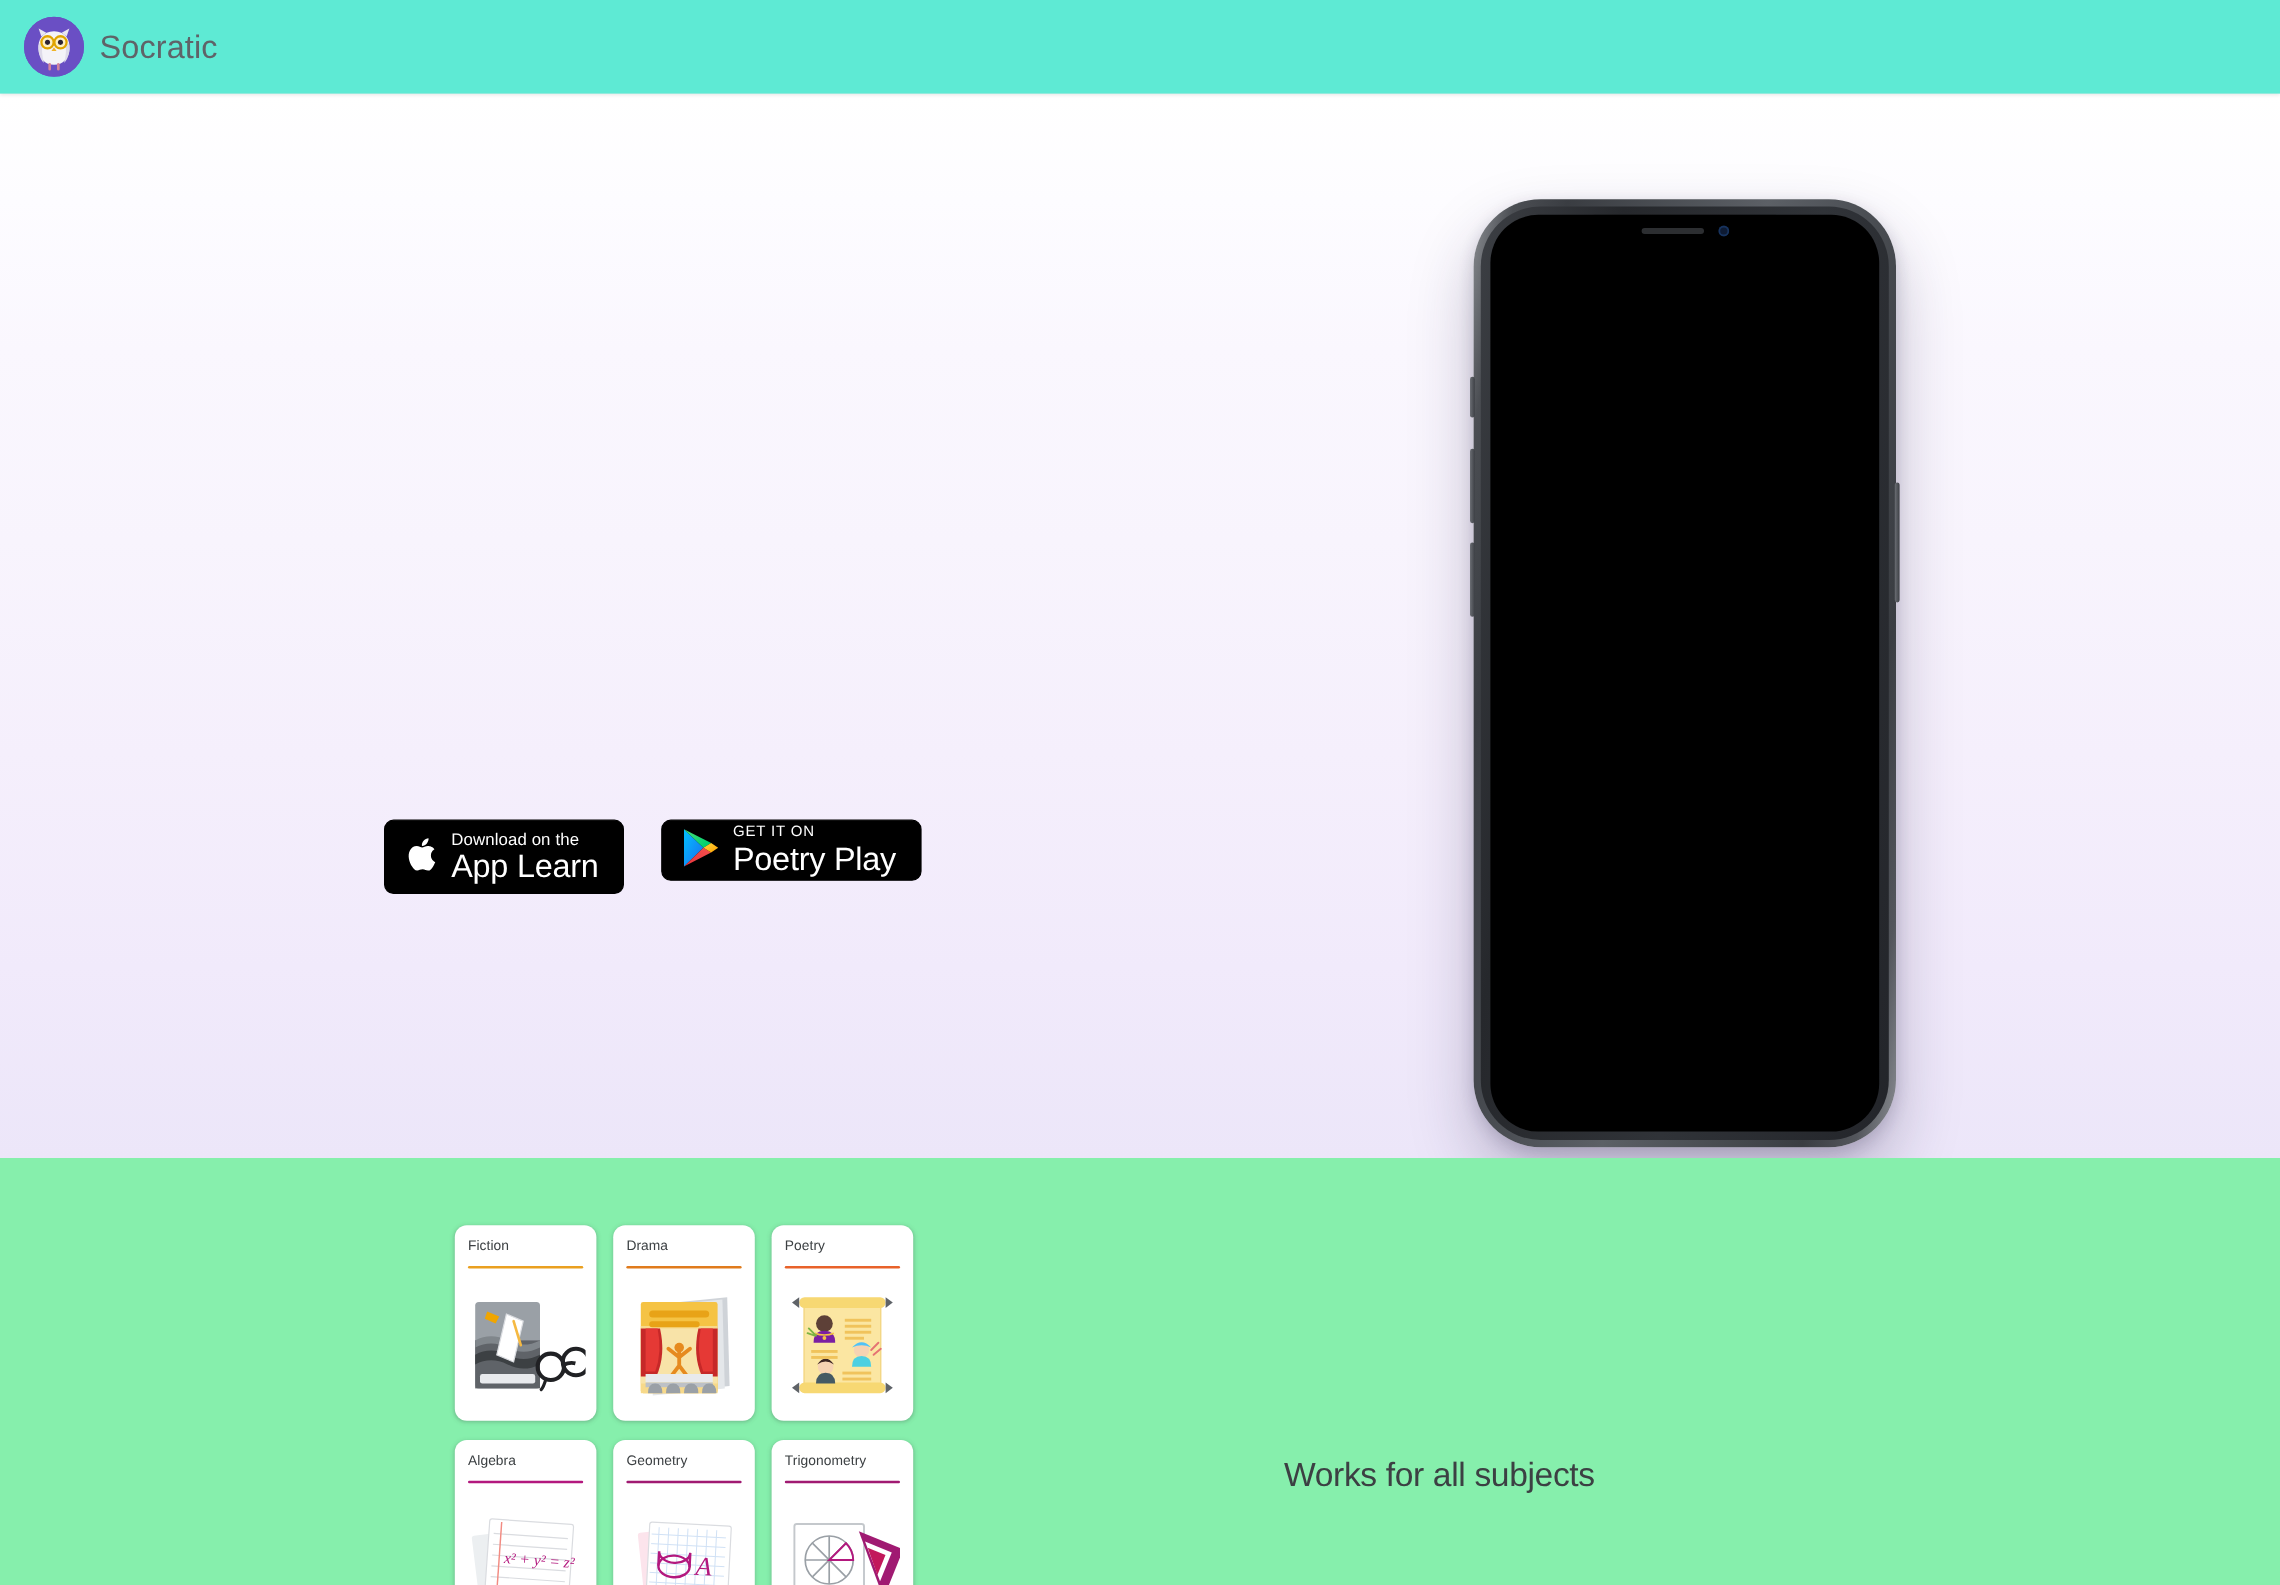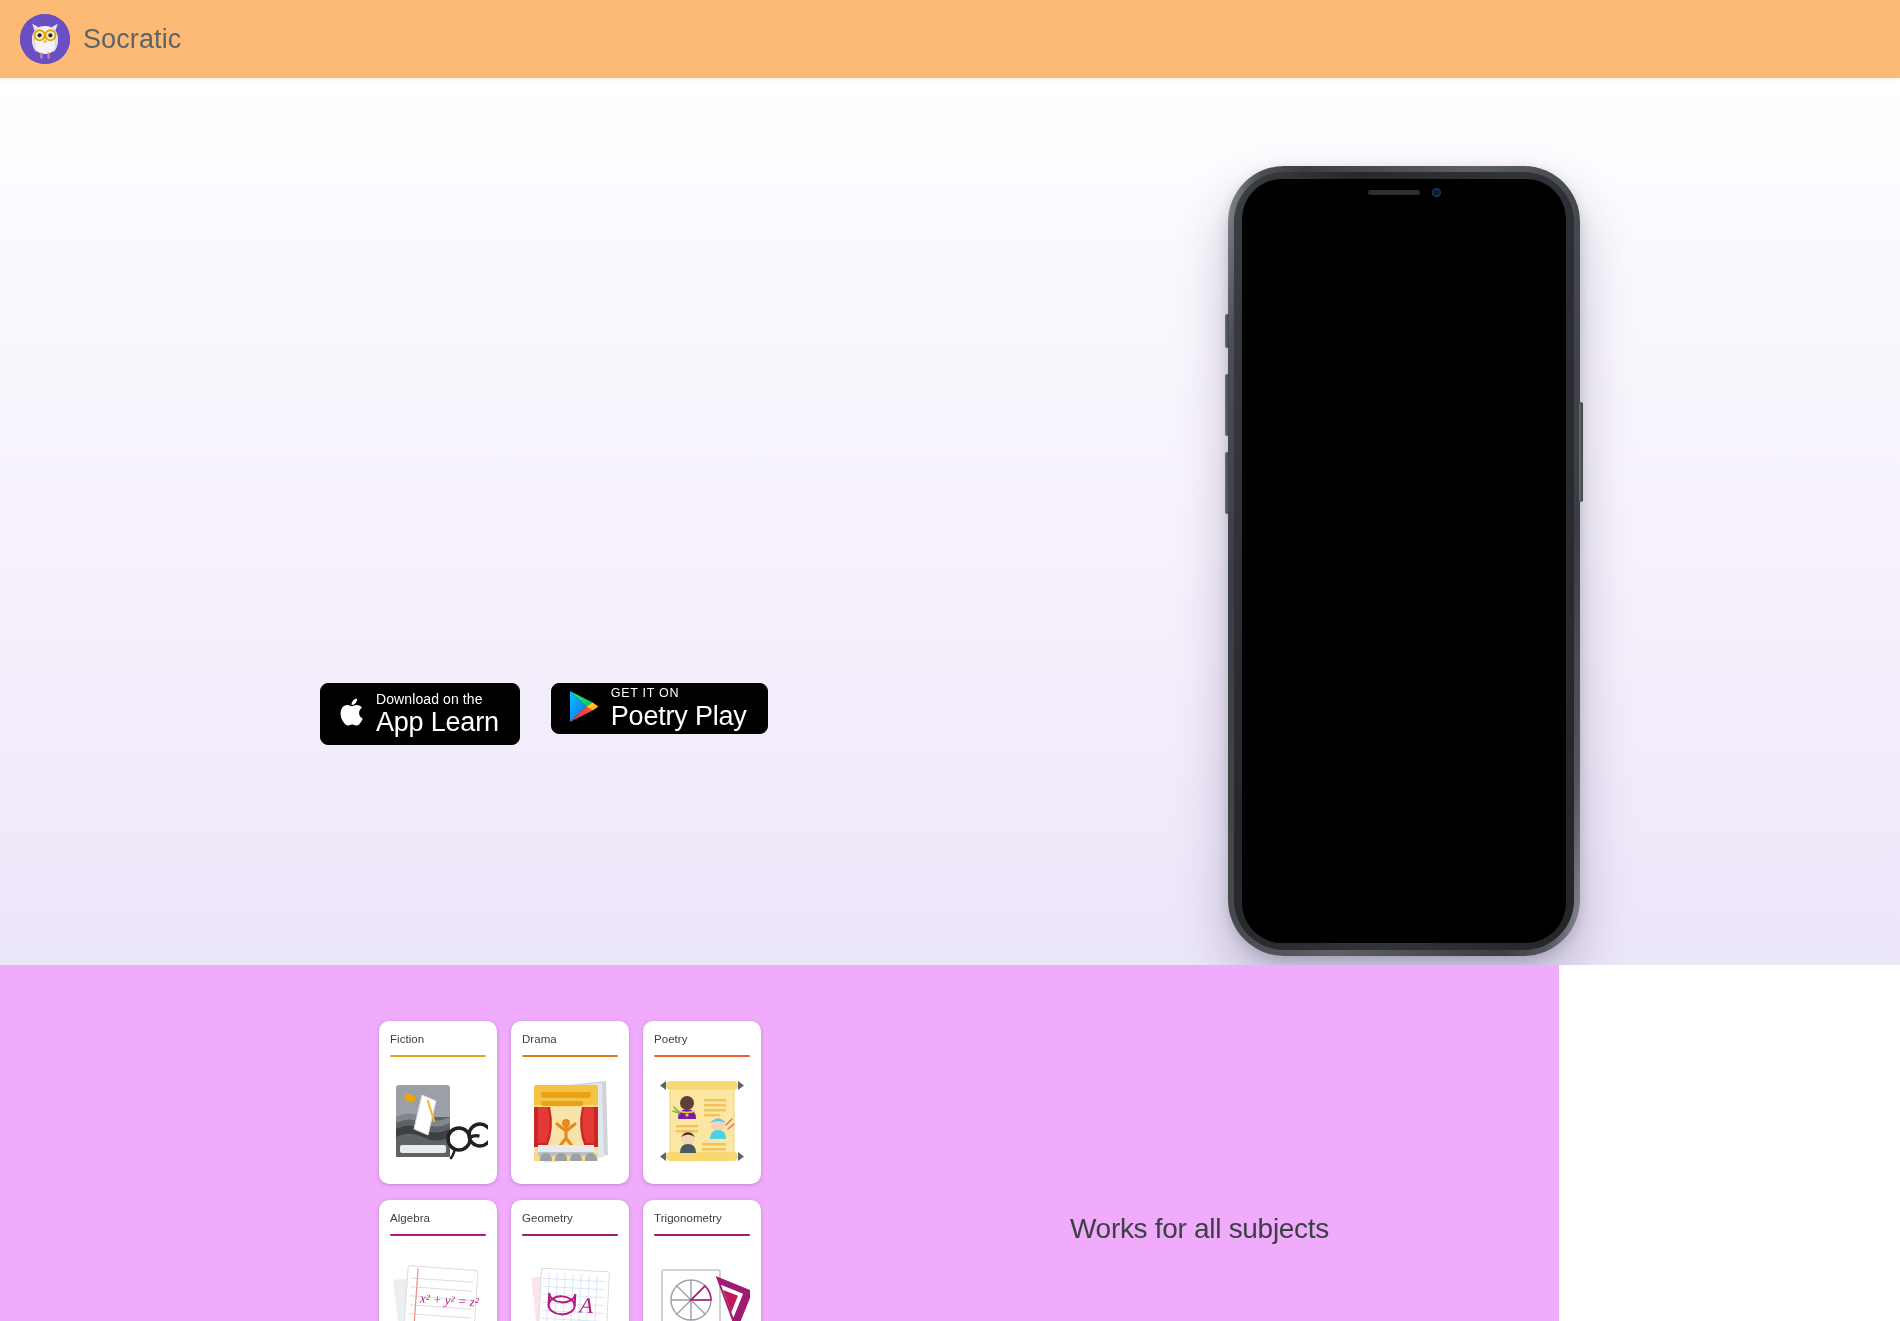--- a/index.html
+++ b/index.html
@@ -11,21 +11,21 @@
     background: #ffffff;
     font-family: "Liberation Sans", sans-serif;
     -webkit-font-smoothing: antialiased;
   }
   .page { position: relative; width: 1900px; height: 1321px; background:#fff; }
 
   
   .site-header {
     position: absolute; top: 0; left: 0;
     width: 1900px; height: 78px;
-    background: #fdba74;
+    background: #5eead4;
     display: flex; align-items: center;
     padding-left: 20px;
     box-shadow: 0 1px 3px rgba(0,0,0,0.10);
     z-index: 20;
   }
   .brand { display: flex; align-items: center; gap: 13px; cursor: pointer; }
   .brand-logo {
     width: 50px; height: 50px; border-radius: 50%;
     background: #6a4fc4;
     display: block; position: relative; flex: none;
@@ -113,21 +113,21 @@
     border-radius: 2px;
   }
   .btn-mute  { left: -3px; top: 148px;  width: 4px; height: 34px; }
   .btn-volup { left: -3px; top: 208px;  width: 4px; height: 62px; }
   .btn-voldn { left: -3px; top: 286px;  width: 4px; height: 62px; }
   .btn-power { right: -3px; top: 236px; width: 4px; height: 100px; }
 
   
   .subjects {
     position: absolute; top: 965px; left: 0;
-    width: 1559px; height: 356px; background: #f0abfc;
+    width: 1900px; height: 356px; background: #86efac;
   }
   .cards-grid {
     position: absolute; left: 379px; top: 56px;
     display: grid; grid-template-columns: repeat(3, 118px);
     gap: 16px 14px;
   }
   .subject-card {
     width: 118px; height: 163px;
     background: #fff; border-radius: 10px;
     box-shadow: 0 1px 4px rgba(60,64,67,0.20), 0 1px 2px rgba(60,64,67,0.10);

